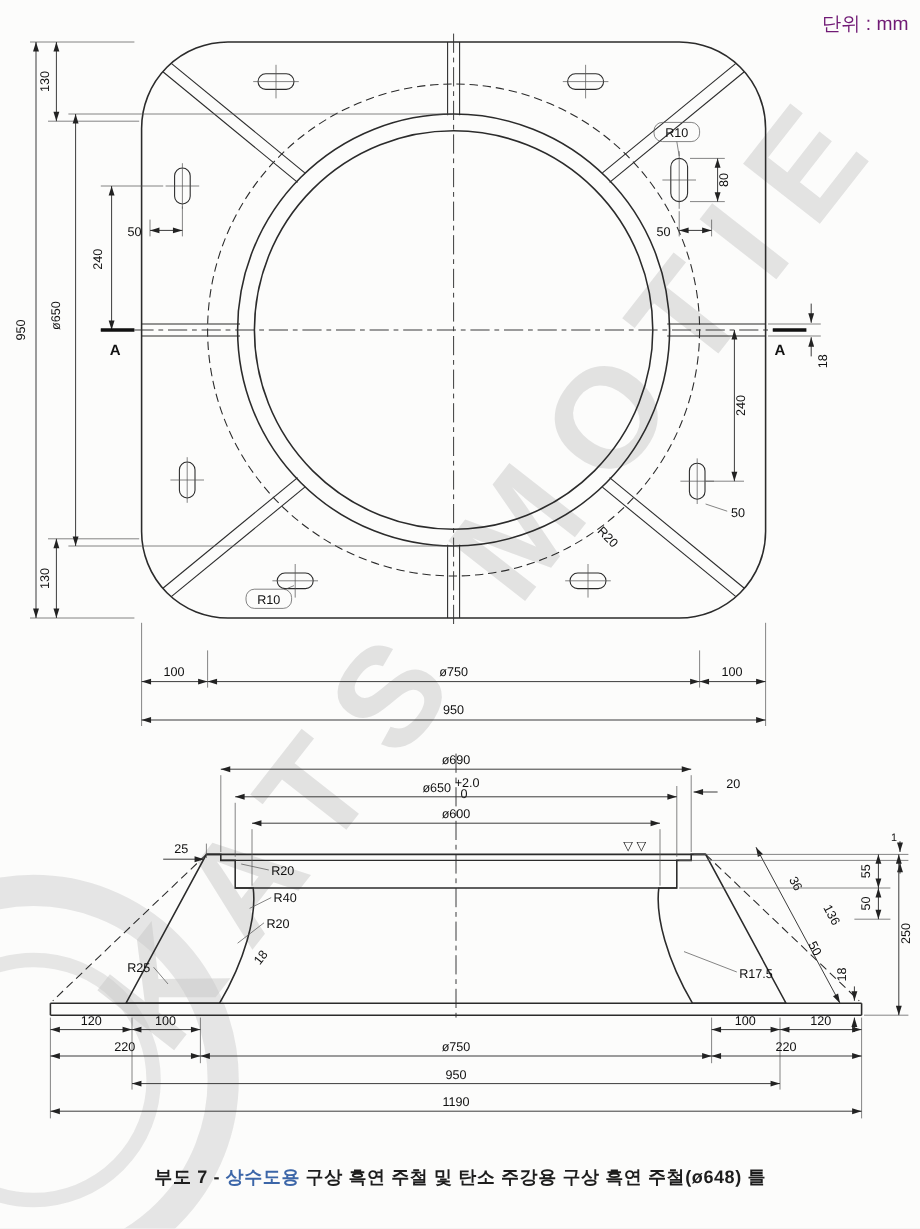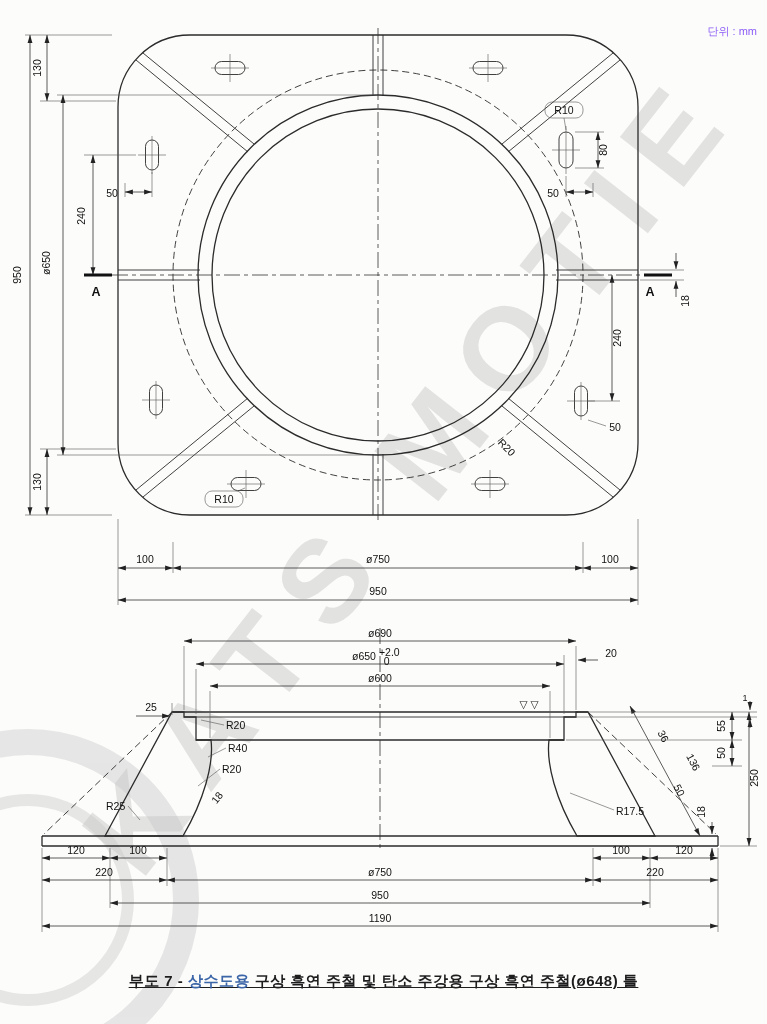--- a/index.html
+++ b/index.html
@@ -2,23 +2,23 @@
 <html><head>
 <meta charset="utf-8">
 <style>
   html,body{margin:0;padding:0;background:#e9e9e9;}
   .page{position:relative;width:767px;height:1024px;background:#fcfcfb;overflow:hidden;
         font-family:"Liberation Sans",sans-serif;}
   .wm{position:absolute;left:55px;top:815px;z-index:0;transform-origin:0 0;
       transform:rotate(-52deg);font-size:118px;font-weight:700;letter-spacing:26px;
       color:#a8a8a8;opacity:.30;white-space:nowrap;}
   svg.draw{position:absolute;left:0;top:0;z-index:1;}
-  .unit{position:absolute;top:24px;right:10px;z-index:2;font-size:11px;color:#8b5cf6;}
+  .unit{position:absolute;top:10px;right:10px;z-index:2;font-size:16px;color:#701a75;}
   .caption{position:absolute;left:0;right:0;top:972px;z-index:2;text-align:center;
-           font-size:15px;font-weight:700;color:#1d1d1d;letter-spacing:.5px;text-decoration:underline;}
+           font-size:15px;font-weight:700;color:#1d1d1d;letter-spacing:.5px;}
   
   .ol{fill:none;stroke:#2b2b2b;stroke-width:1.3;}
   .tl{fill:none;stroke:#2b2b2b;stroke-width:.9;}
   .xl{fill:none;stroke:#555;stroke-width:.6;}
   .dim{fill:none;stroke:#333;stroke-width:.8;marker-start:url(#ar);marker-end:url(#ar);}
   .dime{fill:none;stroke:#333;stroke-width:.8;marker-end:url(#ar);}
   .dash{stroke-dasharray:7 4;}
   .cl{fill:none;stroke:#333;stroke-width:.8;stroke-dasharray:16 4 4 4;}
   .thick{stroke:#111;stroke-width:3;}
   text.d{font-family:"Liberation Sans",sans-serif;font-size:10.5px;fill:#111;}

